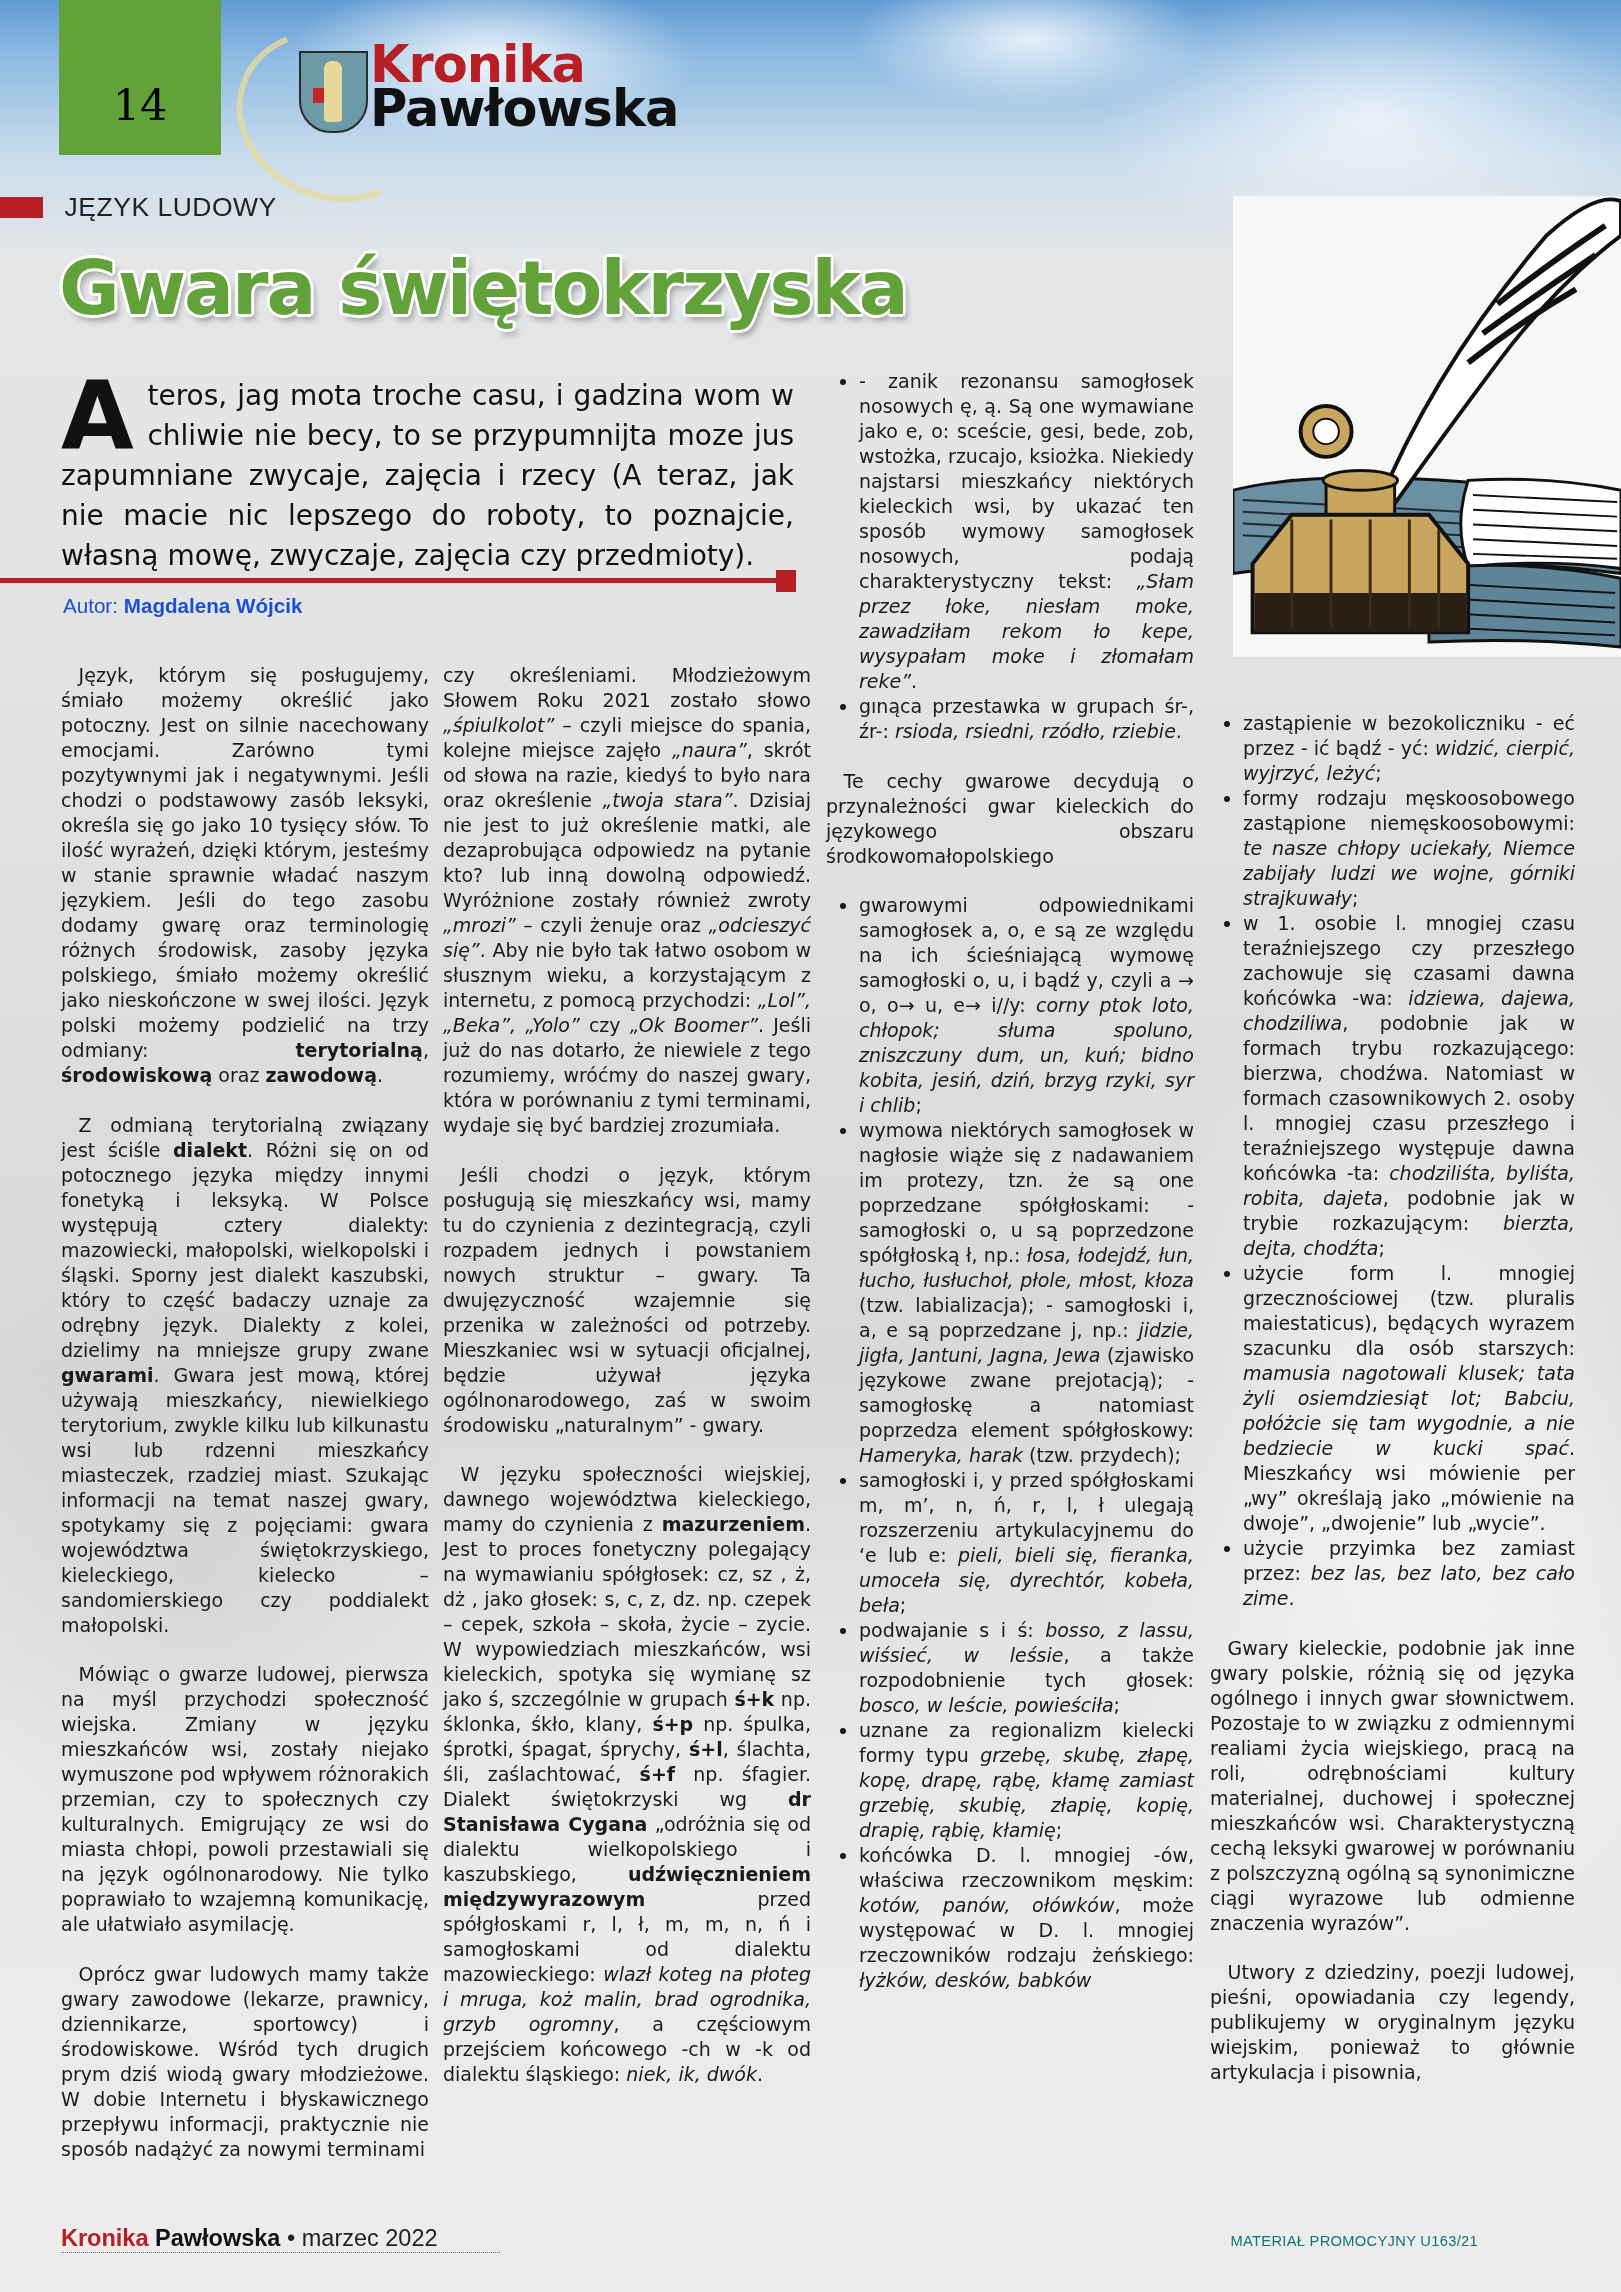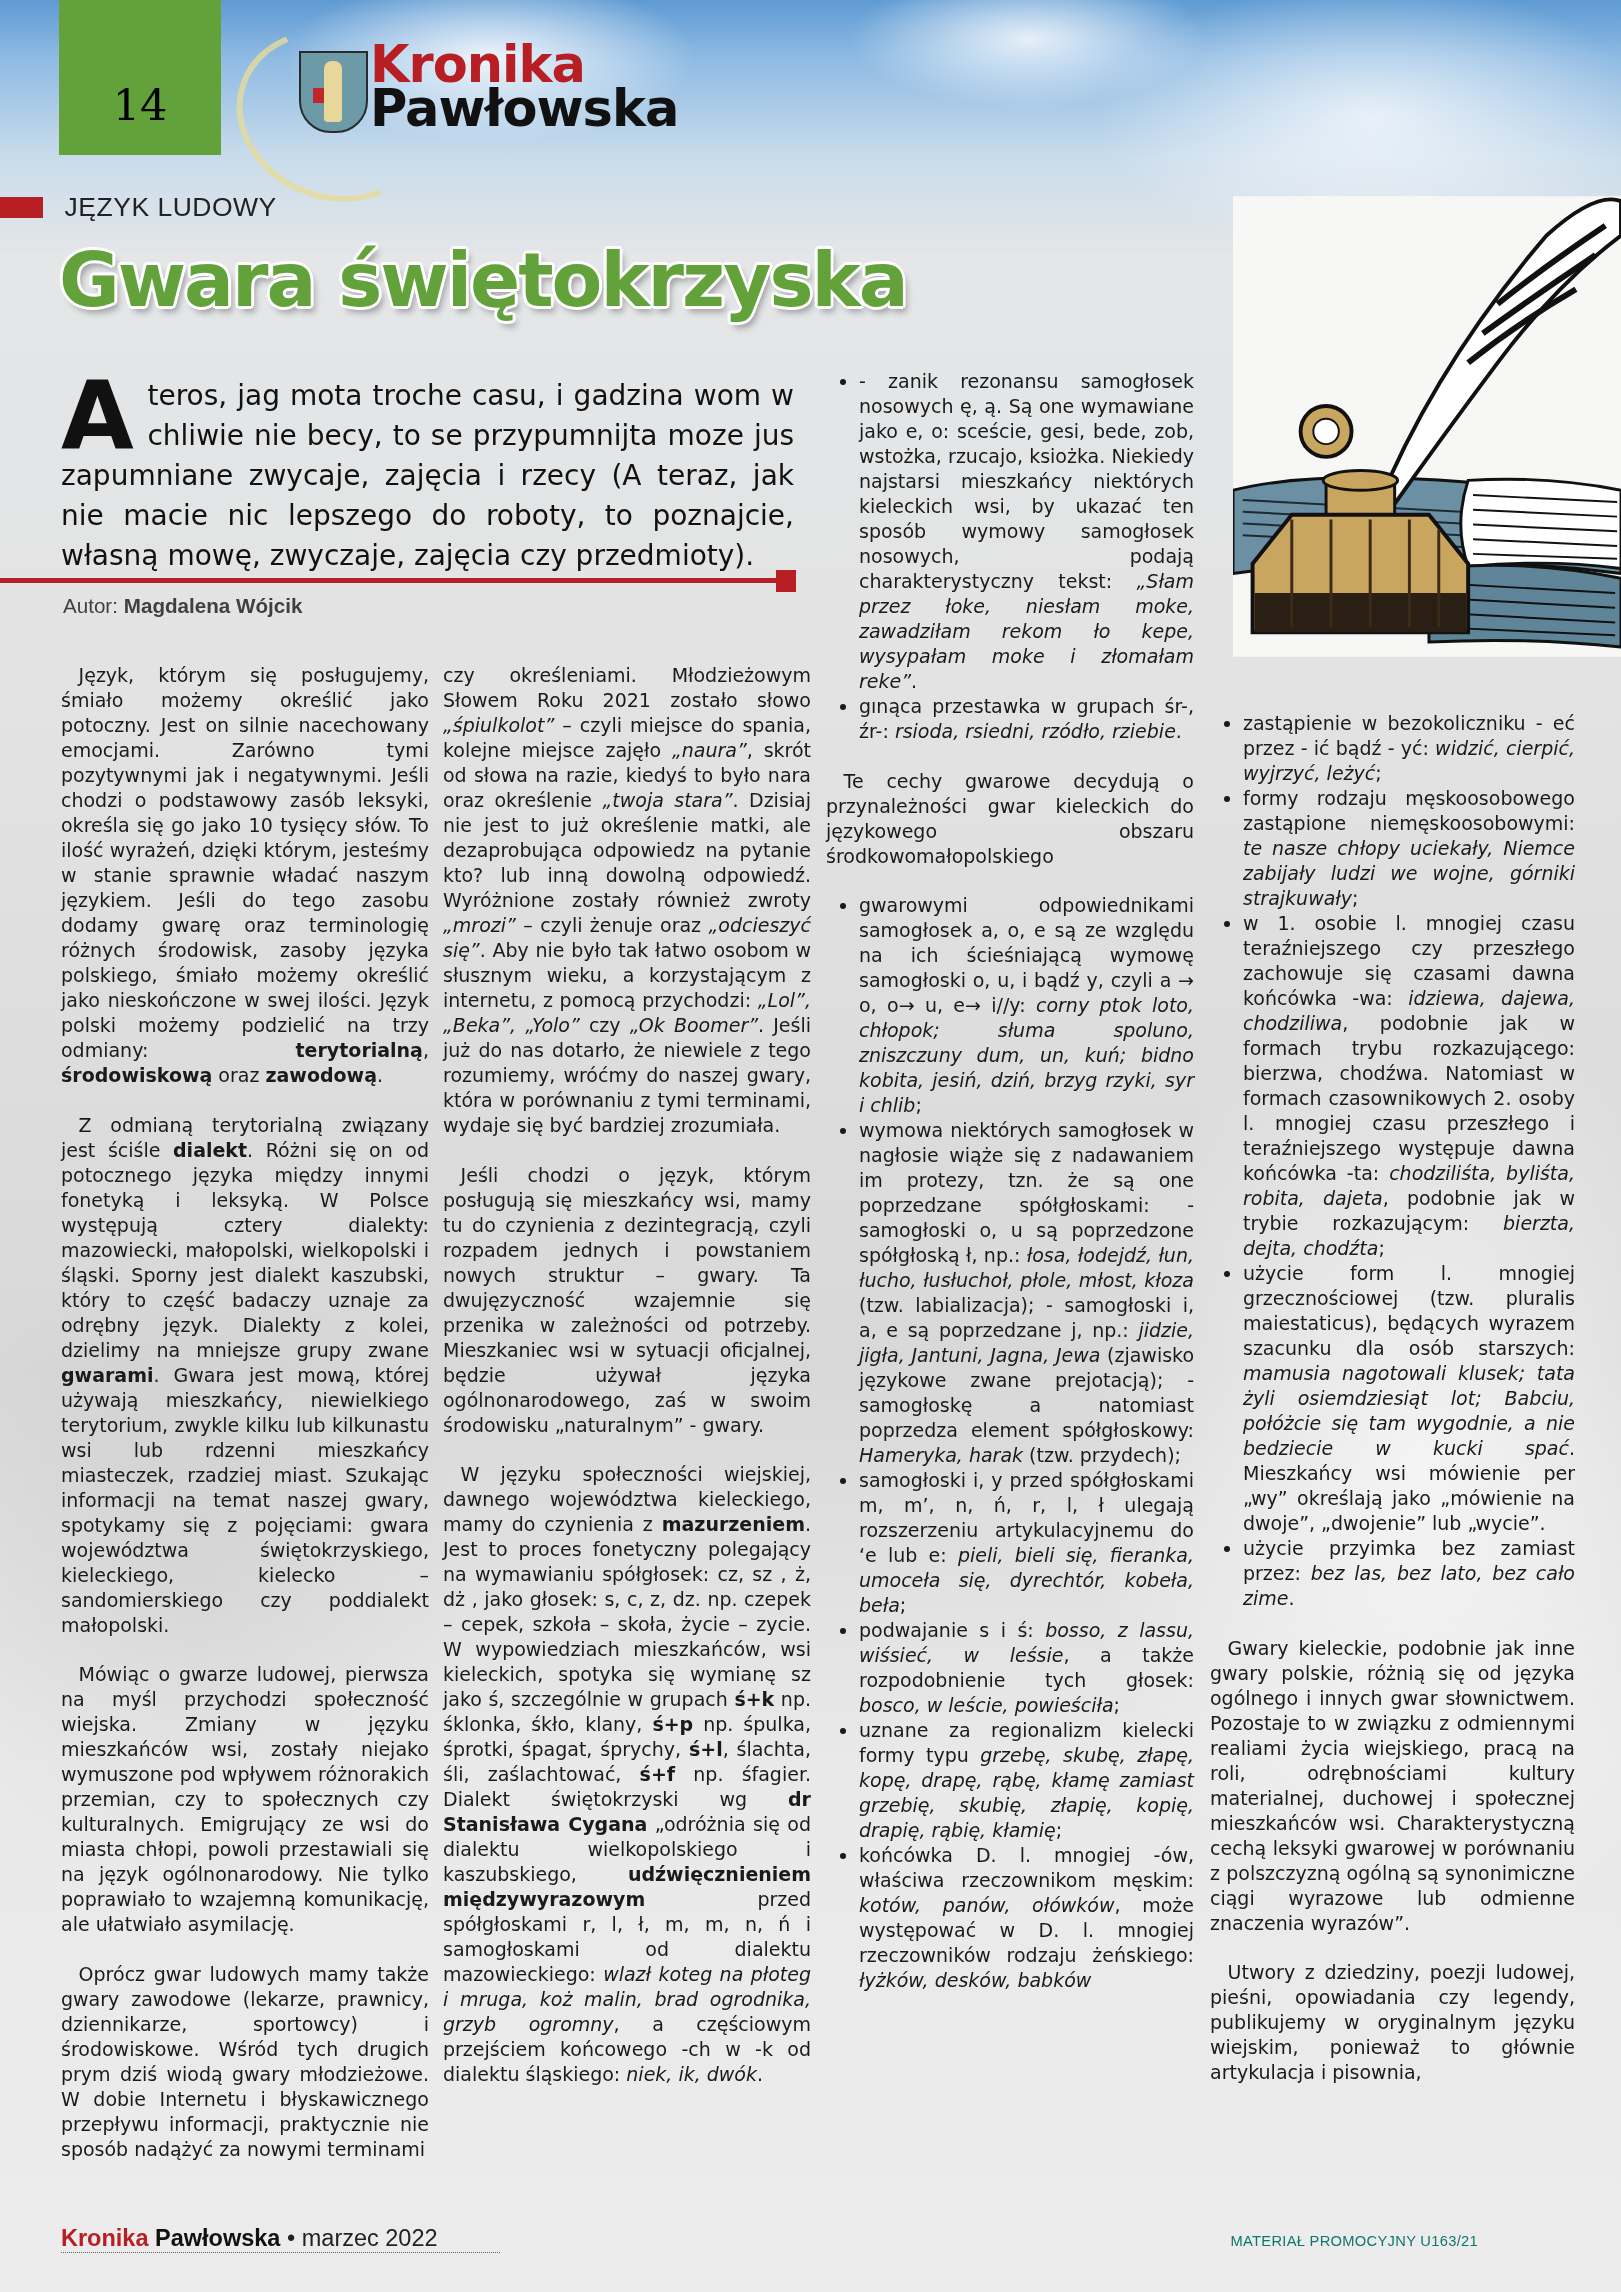--- a/index.html
+++ b/index.html
@@ -20,27 +20,27 @@
     border:6.9px solid #e6dc9b; border-right-color:transparent; border-top-color:transparent; transform:rotate(20deg); opacity:0.8; }
   .logo .shield { position:absolute; left:4.9px; top:9.8px; width:65px; height:78px; background:#6c9aa6; border:2px solid #2a2a2a;
     border-radius:0 0 32px 32px; }
   .logo .shield .figure { position:absolute; left:23.5px; top:7.8px; width:17.6px; height:61px; background:#e8d79b; border-radius:7.8px 7.8px 3.9px 3.9px; }
   .logo .shield .badge { position:absolute; left:11.8px; top:35px; width:11.8px; height:15.7px; background:#c0262c; }
   .logo .brand1 { position:absolute; left:76px; top:0; font-family:"DejaVu Sans", sans-serif; font-weight:bold; font-size:51px; line-height:47px; color:#b81f25; letter-spacing:-1px; }
   .logo .brand2 { position:absolute; left:76px; top:43px; font-family:"DejaVu Sans", sans-serif; font-weight:bold; font-size:51px; line-height:49px; color:#111; letter-spacing:-1px; }
   .section { position:absolute; left:0; top:193px; height:29px; display:flex; align-items:center; }
   .section .bar { width:43px; height:21.6px; background:#b81f25; margin-right:21.6px; }
   .section .label { font-family:"Liberation Sans", sans-serif; font-size:26.5px; color:#222; letter-spacing:0.5px; }
-  .title { position:absolute; left:59px; top:237px; font-family:"DejaVu Sans", sans-serif; font-weight:bold; font-size:74px; color:#63a23b; letter-spacing:-2px;
+  .title { position:absolute; left:59px; top:245px; font-family:"DejaVu Sans", sans-serif; font-weight:bold; font-size:74px; color:#63a23b; letter-spacing:-2px;
     -webkit-text-stroke:0; text-shadow: 2.9px 0 #fff, -2.9px 0 #fff, 0 2.9px #fff, 0 -2.9px #fff, 2px 2px #fff, -2px -2px #fff, 2px -2px #fff, -2px 2px #fff, 3.9px 5.9px 5.9px rgba(0,0,0,0.3); }
   .intro { position:absolute; left:61px; top:376px; width:733px; font-family:"DejaVu Sans", sans-serif; font-size:28px; line-height:40px; color:#111; text-align:justify; }
   .intro .dropcap { float:left; font-size:94px; line-height:78px; font-weight:bold; margin:2px 13.7px 0 0; }
   .redline { position:absolute; left:0; top:578px; width:786px; height:4.9px; background:#b81f25; }
   .redline-end { position:absolute; left:776px; top:570px; width:19.6px; height:21.6px; background:#b81f25; }
-  .author { position:absolute; left:63px; top:594px; font-family:"Liberation Sans", sans-serif; font-size:20.6px; color:#404040; }
+  .author { position:absolute; left:63px; top:594px; font-family:"Liberation Sans", sans-serif; font-size:20.6px; color:#1d4ed8; }
   .author b { font-weight:bold; margin-left:5.9px; }
   .col { position:absolute; font-family:"DejaVu Sans", sans-serif; font-size:19px; line-height:25px; color:#1a1a1a; text-align:justify; hyphens:manual; }
   .col p { margin:0 0 24.5px 0; text-indent:17.6px; }
   .col p.noindent { text-indent:0; }
   .col ul { margin:0 0 24.5px 0; padding-left:33px; }
   .col ul li { margin:0; }
   .c1 { left:61px; top:663px; width:368px; }
   .c2 { left:443px; top:663px; width:368px; }
   .c3 { left:826px; top:369px; width:368px; }
   .c4 { left:1210px; top:711px; width:365px; }

